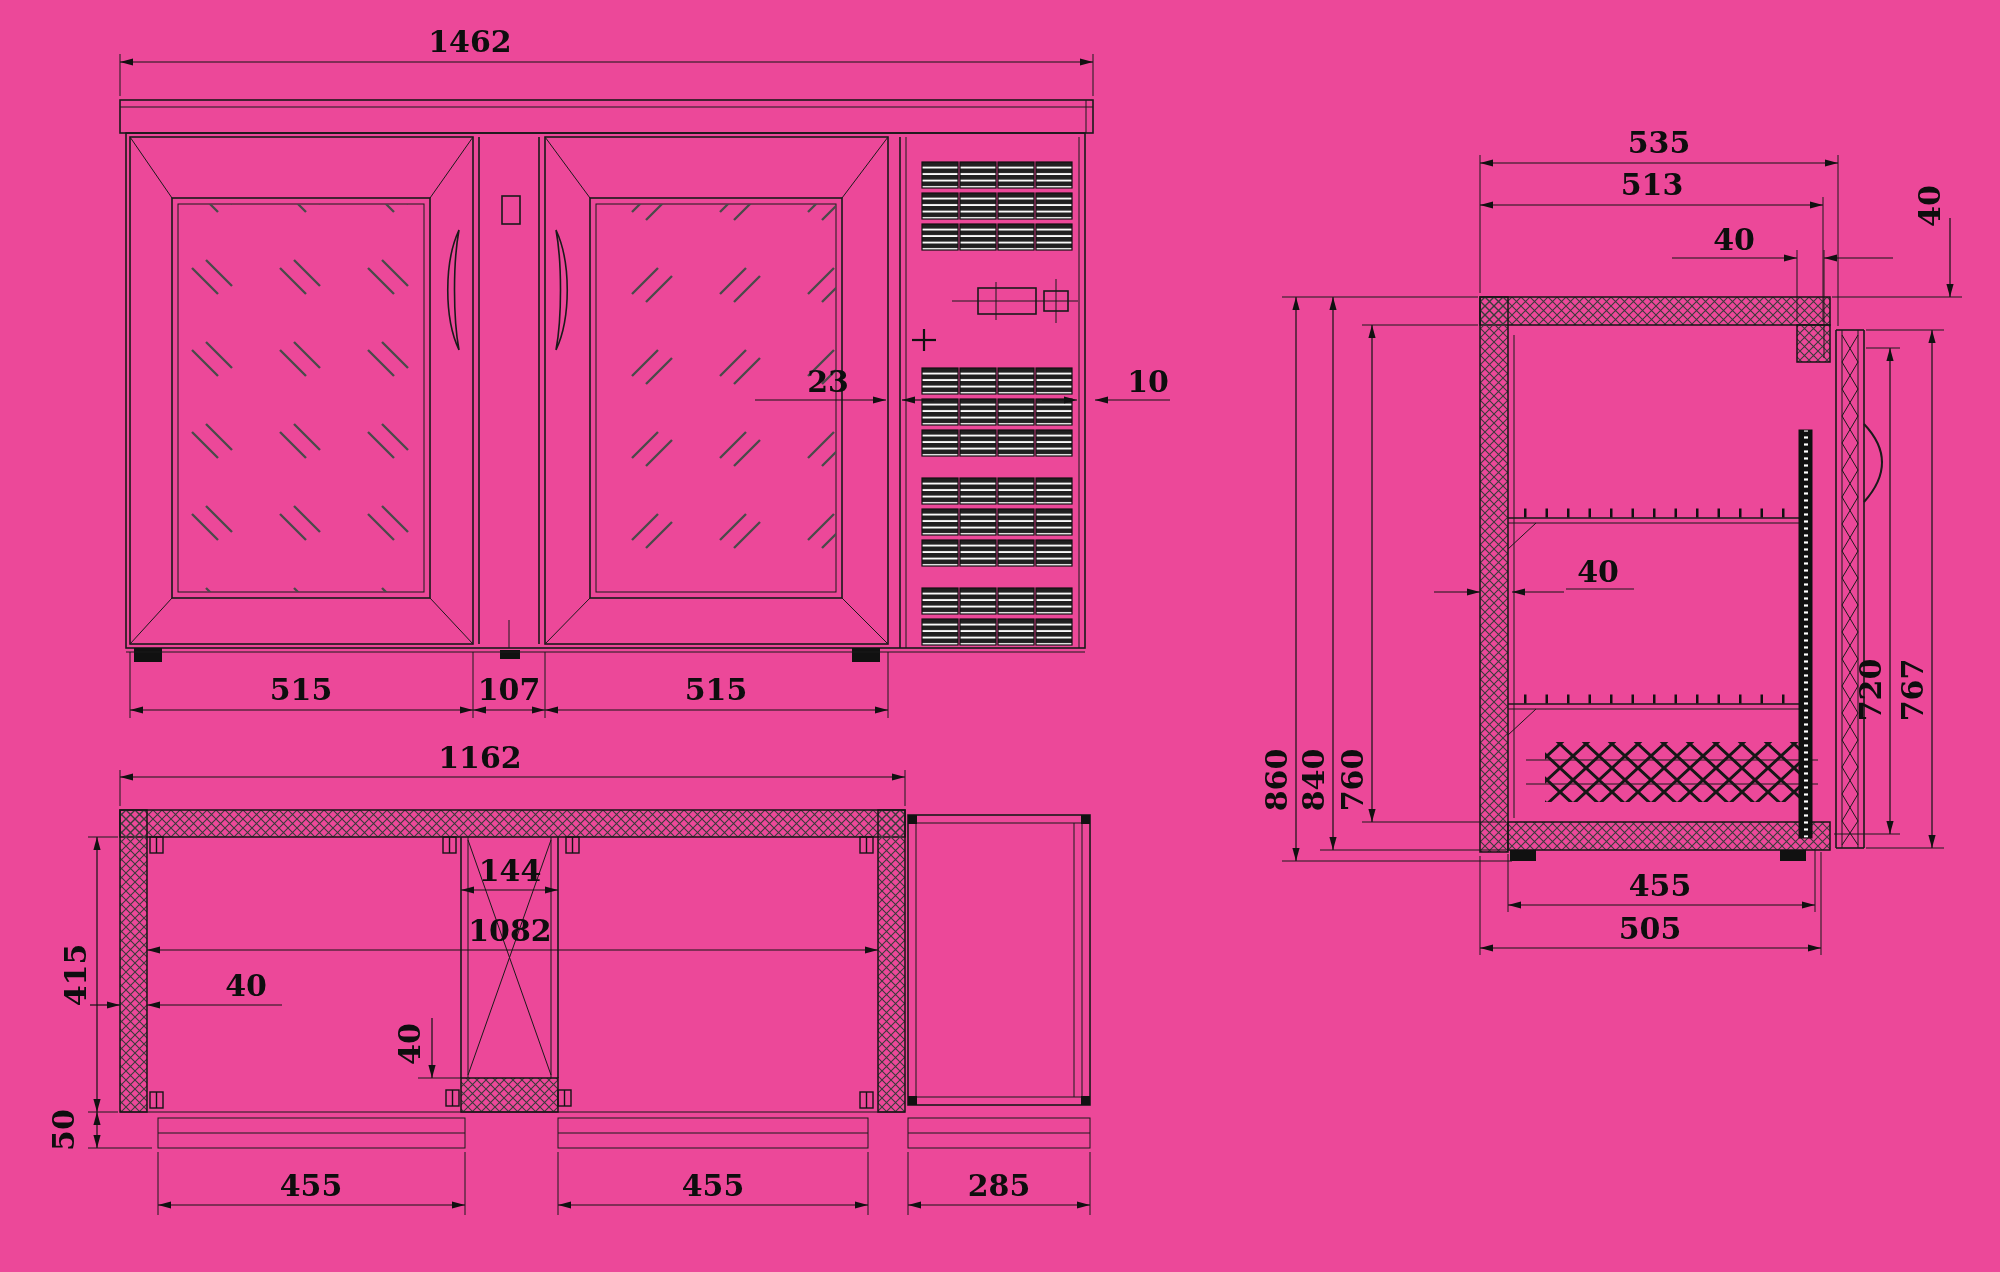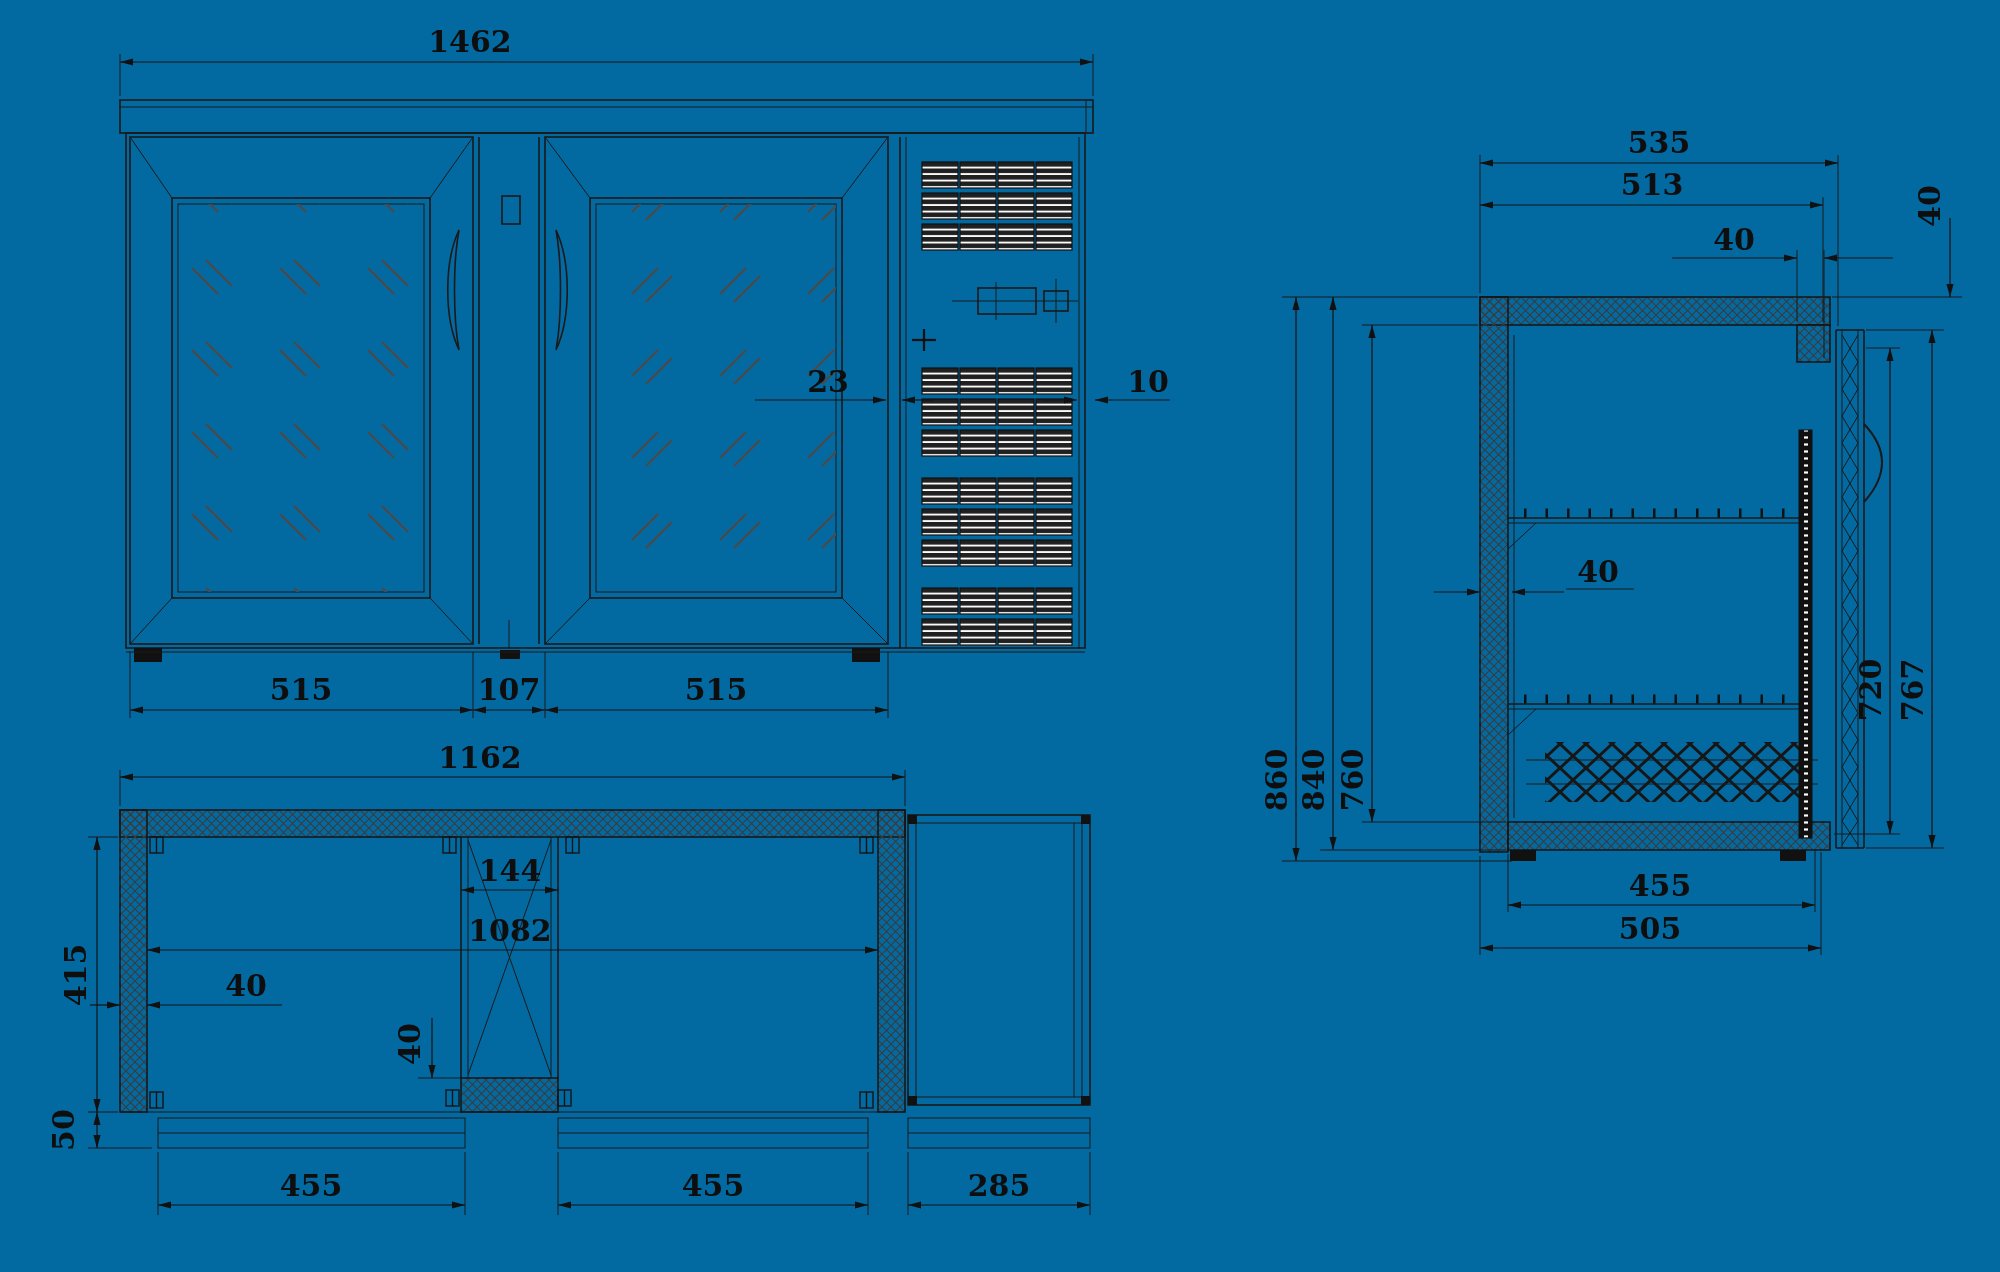--- a/index.html
+++ b/index.html
@@ -1,16 +1,16 @@
 <!DOCTYPE html>
 <html><head>
 <meta charset="utf-8">
 <style>
   html,body{margin:0;padding:0;background:#ffffff;}
-  .page{width:2000px;height:1272px;background:#0369a1;position:relative;}
+  .page{width:2000px;height:1272px;background:#ec4899;position:relative;}
   svg{display:block;}
   .ln{stroke:#1a1a1a;stroke-width:1.6;fill:none;}
   .tn{stroke:#1a1a1a;stroke-width:1;fill:none;}
   .dm{stroke:#141414;stroke-width:1.2;fill:none;}
   .hatch{fill:url(#ph);stroke:#141414;stroke-width:1.5;}
   .dim-text{font:bold 30px "DejaVu Serif","Liberation Serif",serif;fill:#0e0e0e;text-anchor:middle;}
   .dark{fill:#111;stroke:none;}
 </style>
 </head>
 <body>

